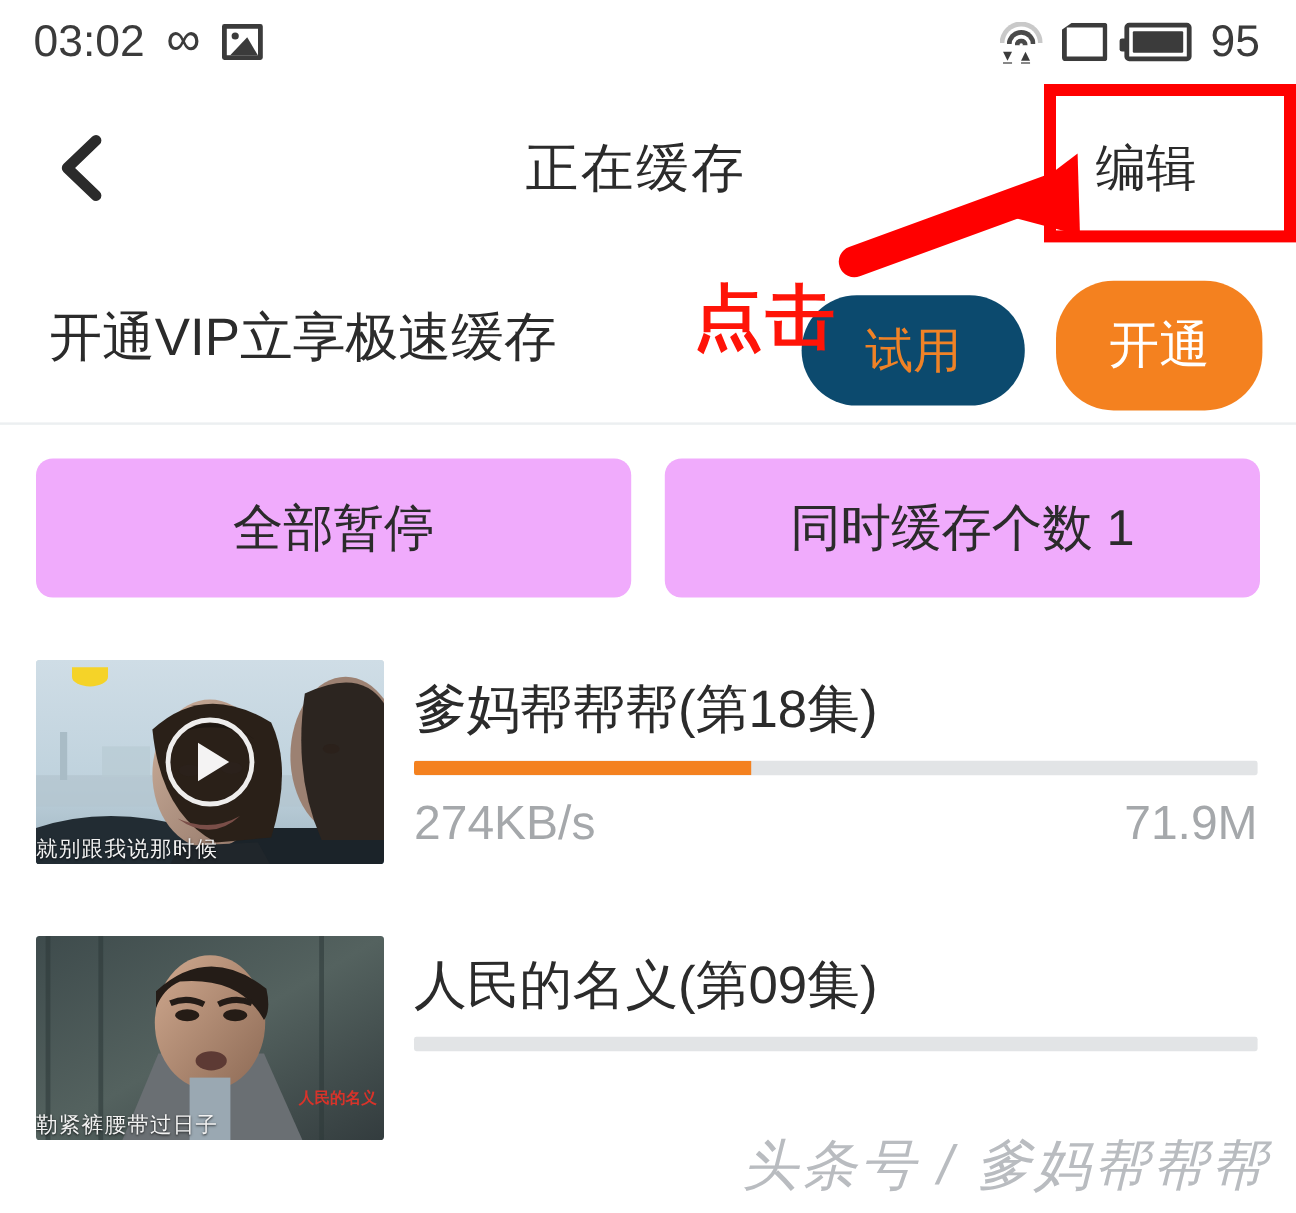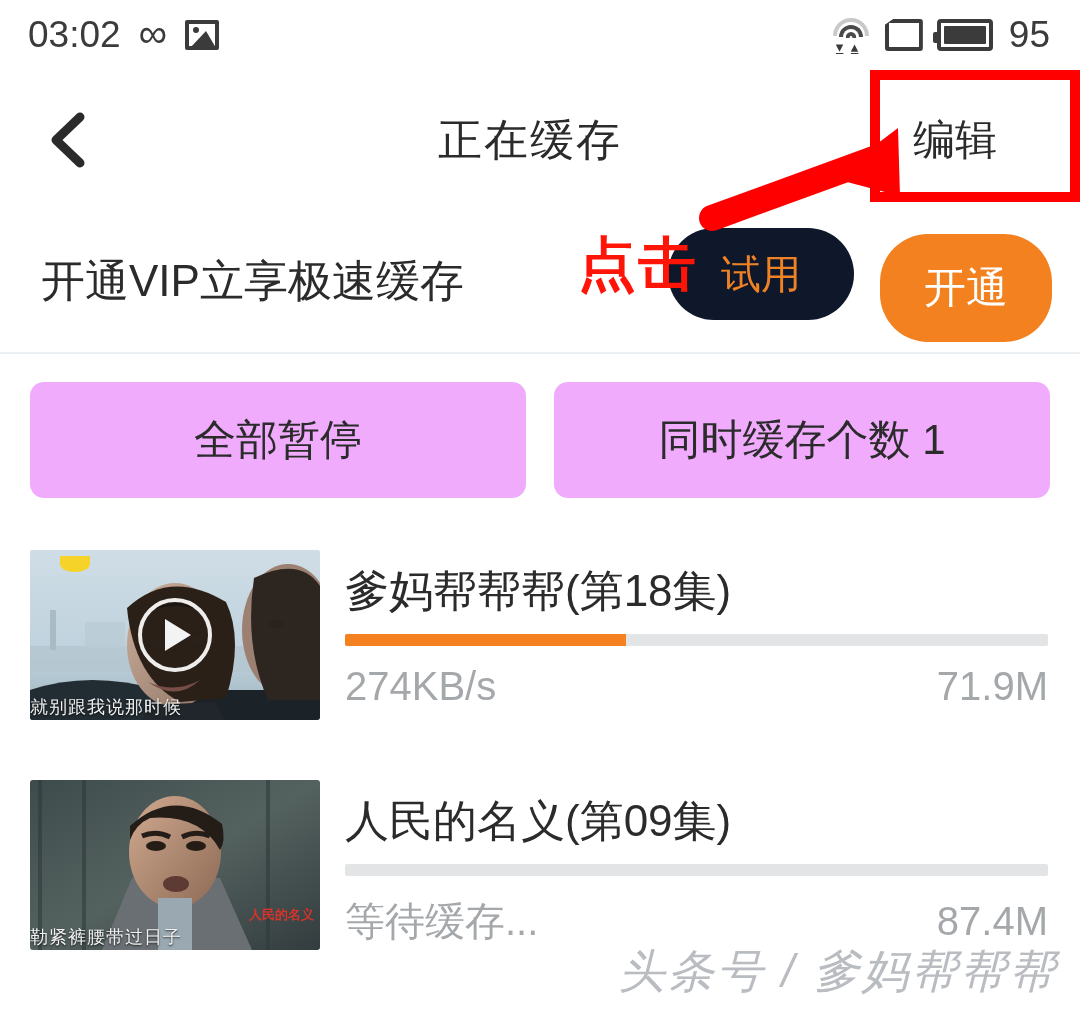--- a/index.html
+++ b/index.html
@@ -82,22 +82,22 @@
 
   
   .vip-row{
     position:absolute; left:0; top:210px; width:1080px; height:142px;
     display:flex; align-items:center;
   }
   .vip-text{
     position:absolute; left:41px; font-size:44px; color:#2b2b2b; letter-spacing:0px;
   }
   .vip-trial{
-    position:absolute; left:668px; top:18px;
-    width:186px; height:92px; border-radius:46px; background:#0f172a;
+    position:absolute; left:668px; top:36px;
+    width:186px; height:92px; border-radius:46px; background:#0c4a6e;
     display:flex; align-items:center; justify-content:center;
     font-size:40px; color:#f08226; cursor:pointer;
   }
   .vip-open{
     position:absolute; left:880px; top:24px;
     width:172px; height:108px; border-radius:48px; background:#F4811F;
     display:flex; align-items:center; justify-content:center;
     font-size:42px; color:#ffffff; cursor:pointer;
   }
   .divider{
@@ -308,24 +308,20 @@
       <ellipse cx="146" cy="104" rx="13" ry="8" fill="#5d3a34"></ellipse>
       <rect x="128" y="118" width="34" height="52" fill="#9aa8b2"></rect>
     </svg>
     <div class="thumb-sub">勒紧裤腰带过日子</div>
     <div class="thumb-logo">人民的名义</div>
   </div>
   <div class="dl-title">人民的名义(第09集)</div>
   <div class="dl-bar">
     <span style="width:0%"></span>
   </div>
-  <div class="dl-meta">
-    <span>等待缓存...</span>
-    <span>87.4M</span>
-  </div>
 </div>
 
 <div class="anno-box"></div>
 <svg class="anno-arrow" viewBox="0 0 480 160">
   <polygon points="470,28 270,28 270,58 240,58 285,100 330,58 300,58 300,56 470,56" fill="#FF0000" opacity="0"></polygon>
   <path d="M112 98 L282 36" stroke="#FF0000" stroke-width="26" stroke-linecap="round" fill="none"></path>
   <polygon points="298,8 300,76 232,58" fill="#FF0000"></polygon>
 </svg>
 <div class="anno-click">点击</div>
 

